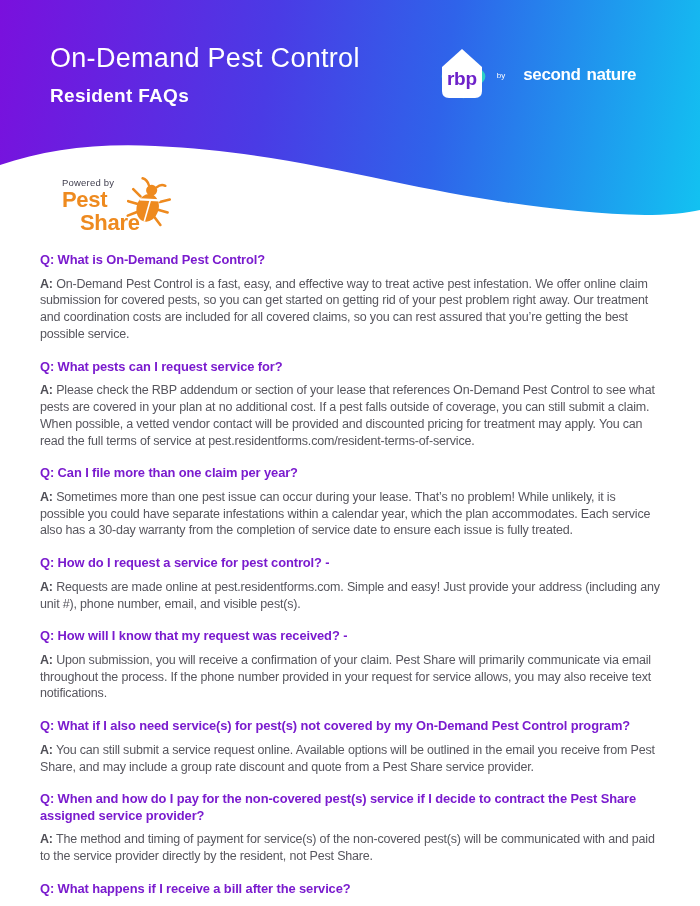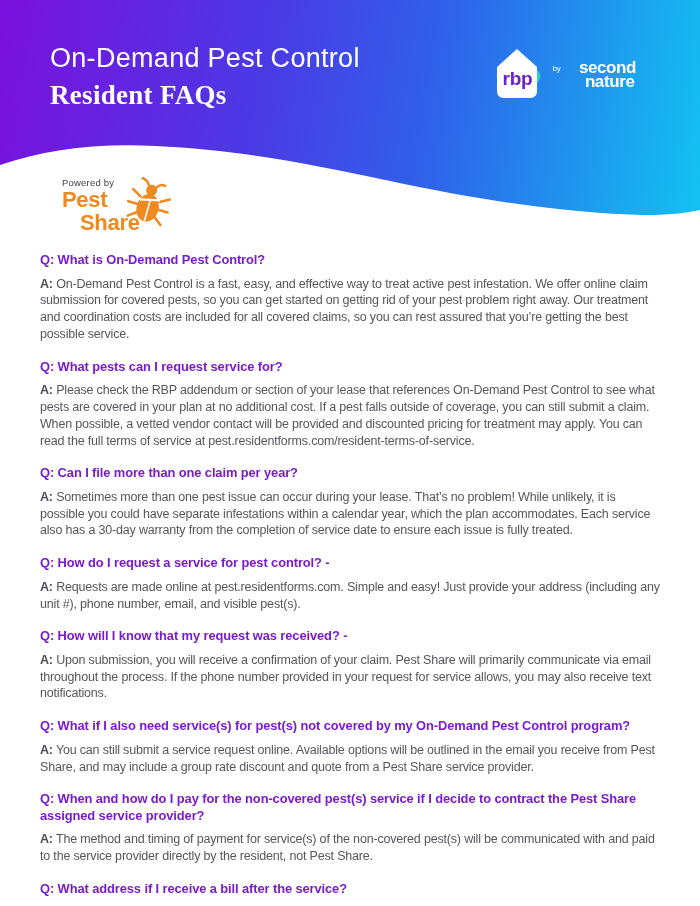--- a/index.html
+++ b/index.html
@@ -24,39 +24,38 @@
   .titles {
     position: absolute; left: 40px; top: 40px;
     color: #ffffff;
     margin-left: 10px;
   }
   .title-line1 {
     font-size: 27px; font-weight: 400; letter-spacing: 0.3px;
     line-height: 37px;
   }
   .title-line2 {
-    font-size: 27px; font-weight: 700; letter-spacing: 0.3px;
+    font-size: 19px; font-weight: 700; letter-spacing: 0.3px;
     line-height: 37px;
-    font-family: Liberation Serif, serif;
   }
   
   .rbp-lockup {
     position: absolute; top: 44px; right: 64px;
     display: flex; align-items: center; gap: 7px;
   }
   .rbp-badge { position: relative; width: 56px; height: 62px; }
   .rbp-badge svg { position: absolute; left: 0; top: 0; }
   .rbp-text {
     position: absolute; left: 0; top: 24px; width: 56px;
     text-align: center;
     color: #6d21c9; font-weight: 700; font-size: 19px; letter-spacing: -0.3px;
   }
   .sn-block { display: flex; align-items: flex-start; gap: 18px; color: #ffffff; }
   .sn-by { font-size: 8px; font-weight: 400; margin-top: 3px; }
-  .sn-lines { display: flex; flex-direction: column; align-items: flex-start; }
+  .sn-lines { display: flex; flex-direction: row; align-items: flex-start; }
   .sn-lines span {
     font-size: 17px; font-weight: 700; line-height: 14px; letter-spacing: -0.4px;
   }
   .sn-lines span:last-child { margin-left: 6px; }
   
   .powered-by {
     position: absolute; left: 62px; top: 177px; z-index: 3;
     width: 160px; height: 58px;
   }
   .pb-label { font-size: 9.5px; color: #3f3d4d; letter-spacing: 0.2px; }
@@ -170,17 +169,17 @@
     <h3><span>Q:</span> <span>What if I also need service(s) for pest(s) not covered by my On-Demand Pest Control program?</span></h3>
     <p><b>A:</b> <span>You can still submit a service request online. Available options will be outlined in the email you receive from Pest Share, and may include a group rate discount and quote from a Pest Share service provider.</span></p>
   </div>
 
   <div class="faq">
     <h3><span>Q:</span> <span>When and how do I pay for the non-covered pest(s) service if I decide to contract the Pest Share assigned service provider?</span></h3>
     <p><b>A:</b> <span>The method and timing of payment for service(s) of the non-covered pest(s) will be communicated with and paid to the service provider directly by the resident, not Pest Share.</span></p>
   </div>
 
   <div class="faq">
-    <h3><span>Q:</span> <span>What address if I receive a bill after the service?</span></h3>
+    <h3><span>Q:</span> <span>What happens if I receive a bill after the service?</span></h3>
     <p><b>A:</b> <span>Please note that you will only be responsible for a bill if you have requested service for a pest that is not covered by your Pest Assurance package. If you have any questions or concerns about the service or the bill you have received, please do not hesitate to contact us at claims@pestshare.com. We are here to help you resolve any issues and provide you with the best possible service.</span></p>
   </div>
 
 </div>
 
 </body></html>

